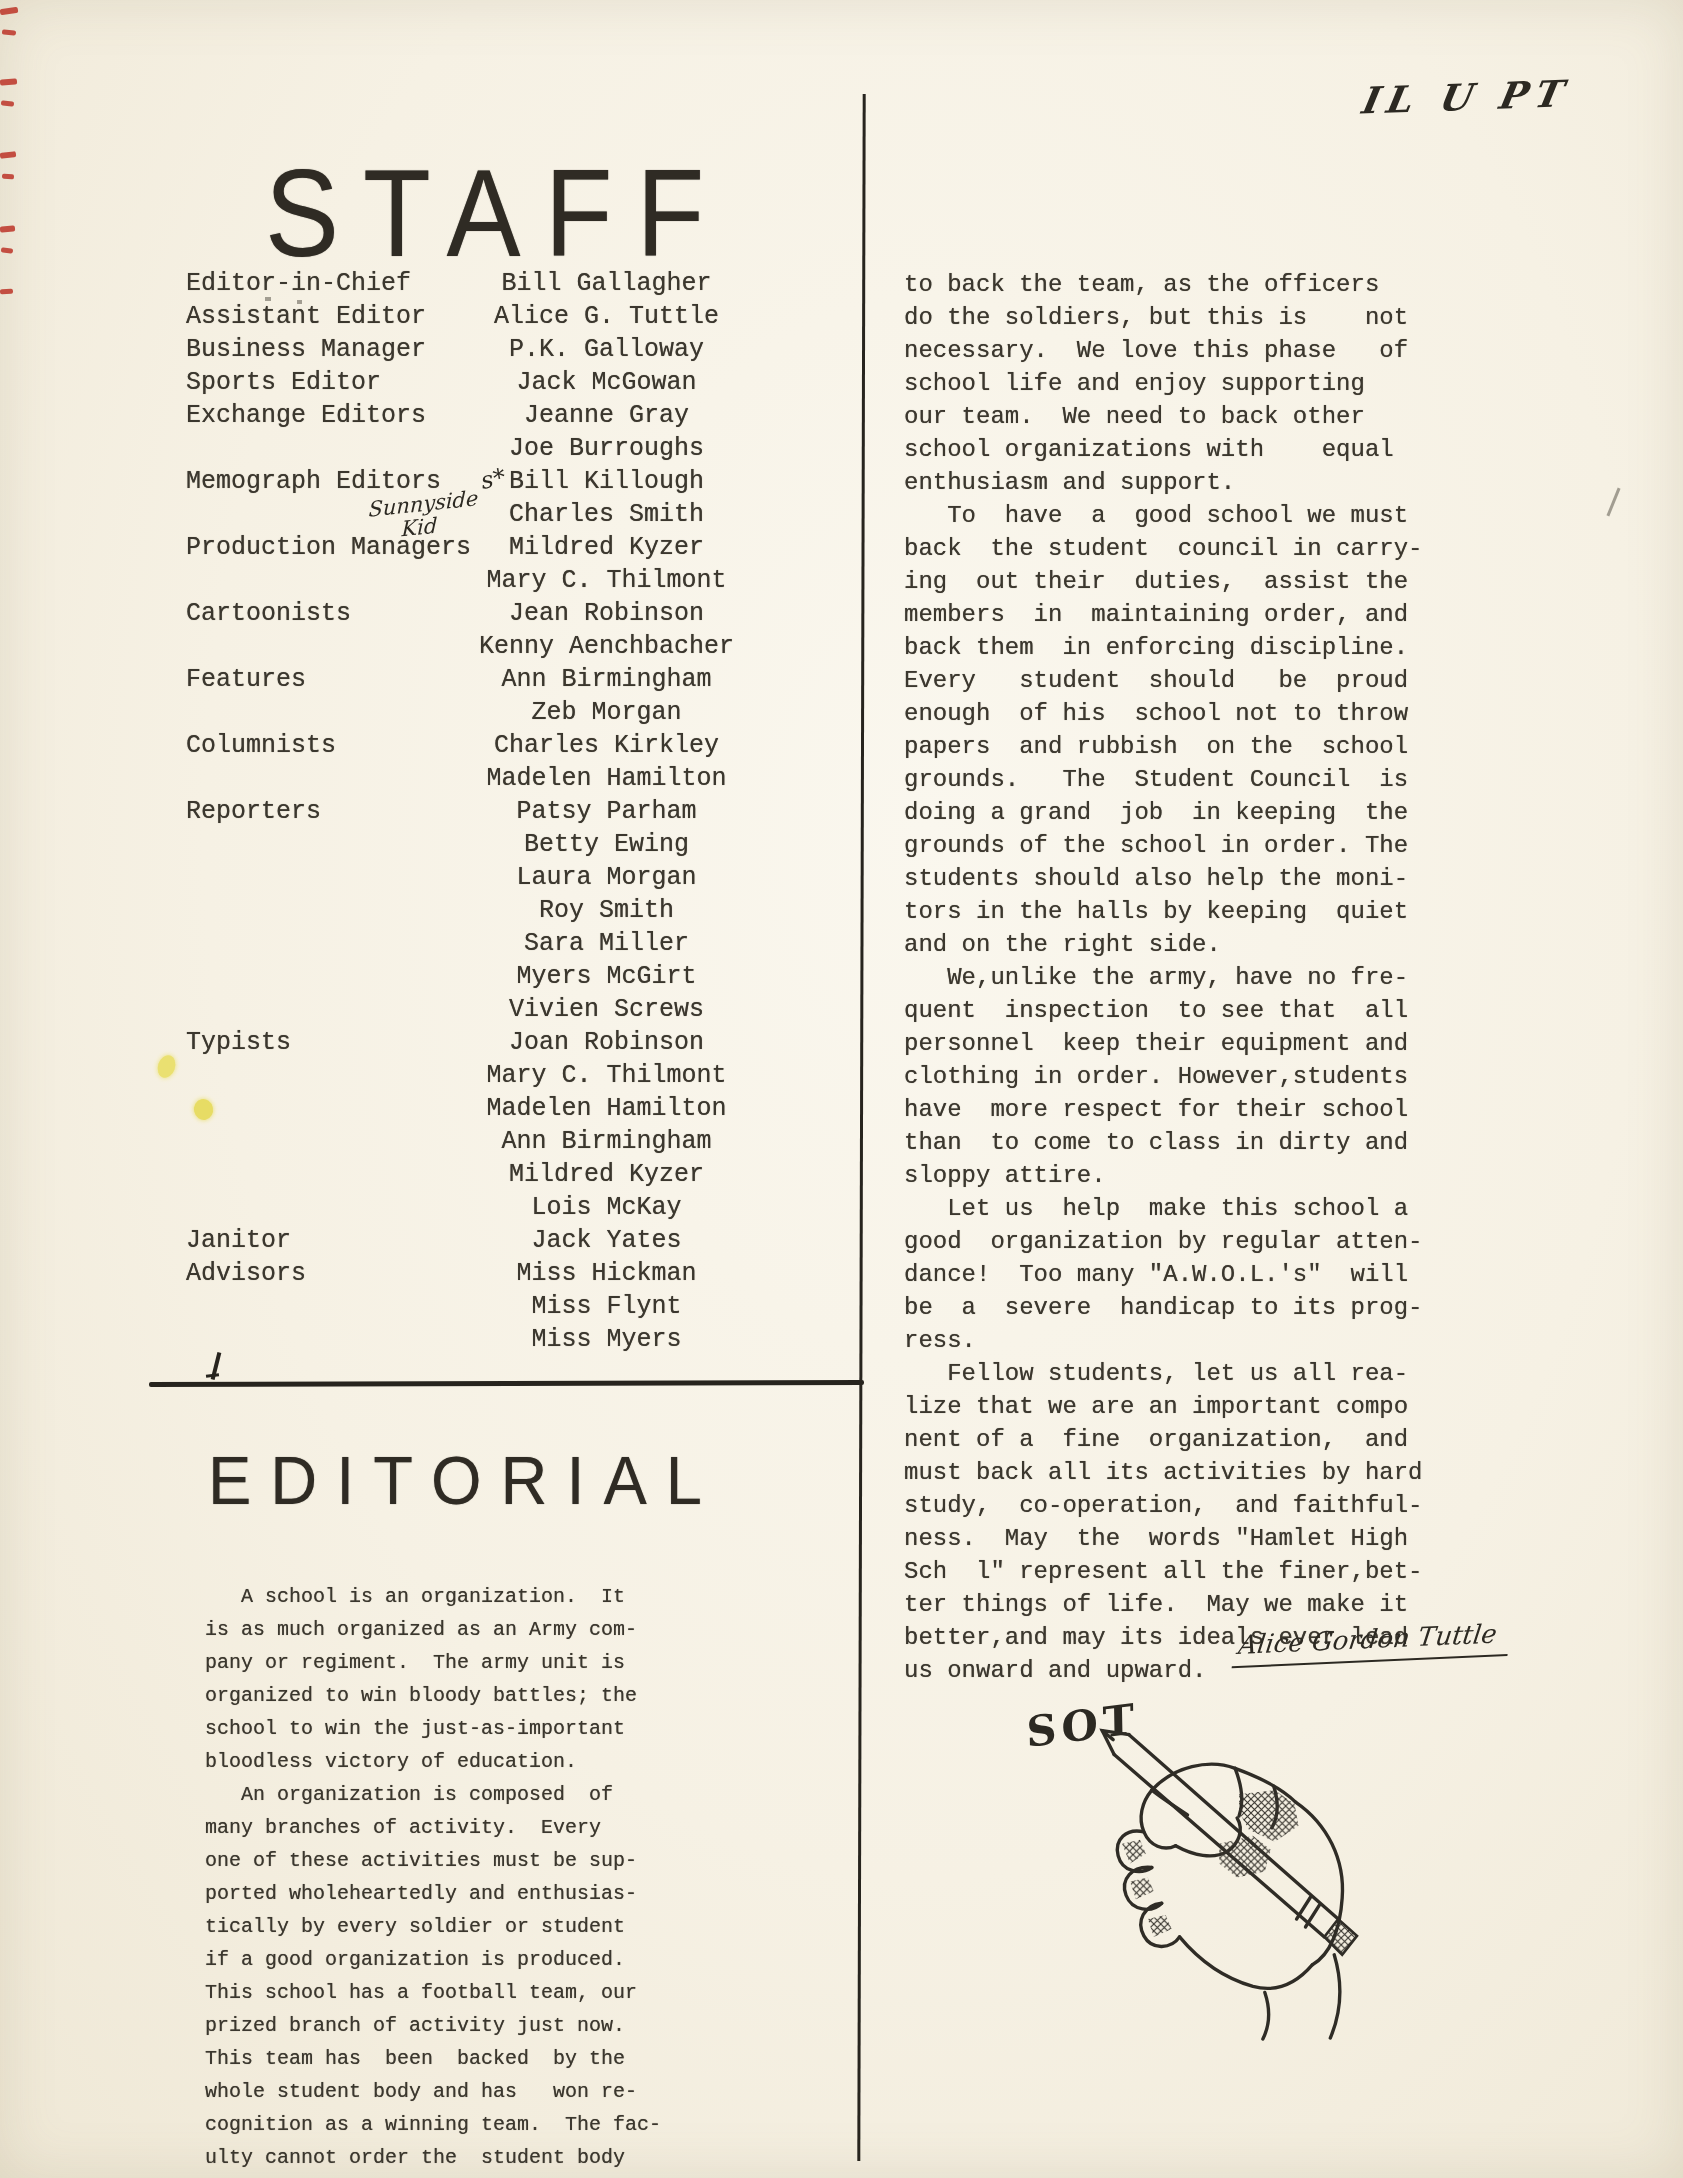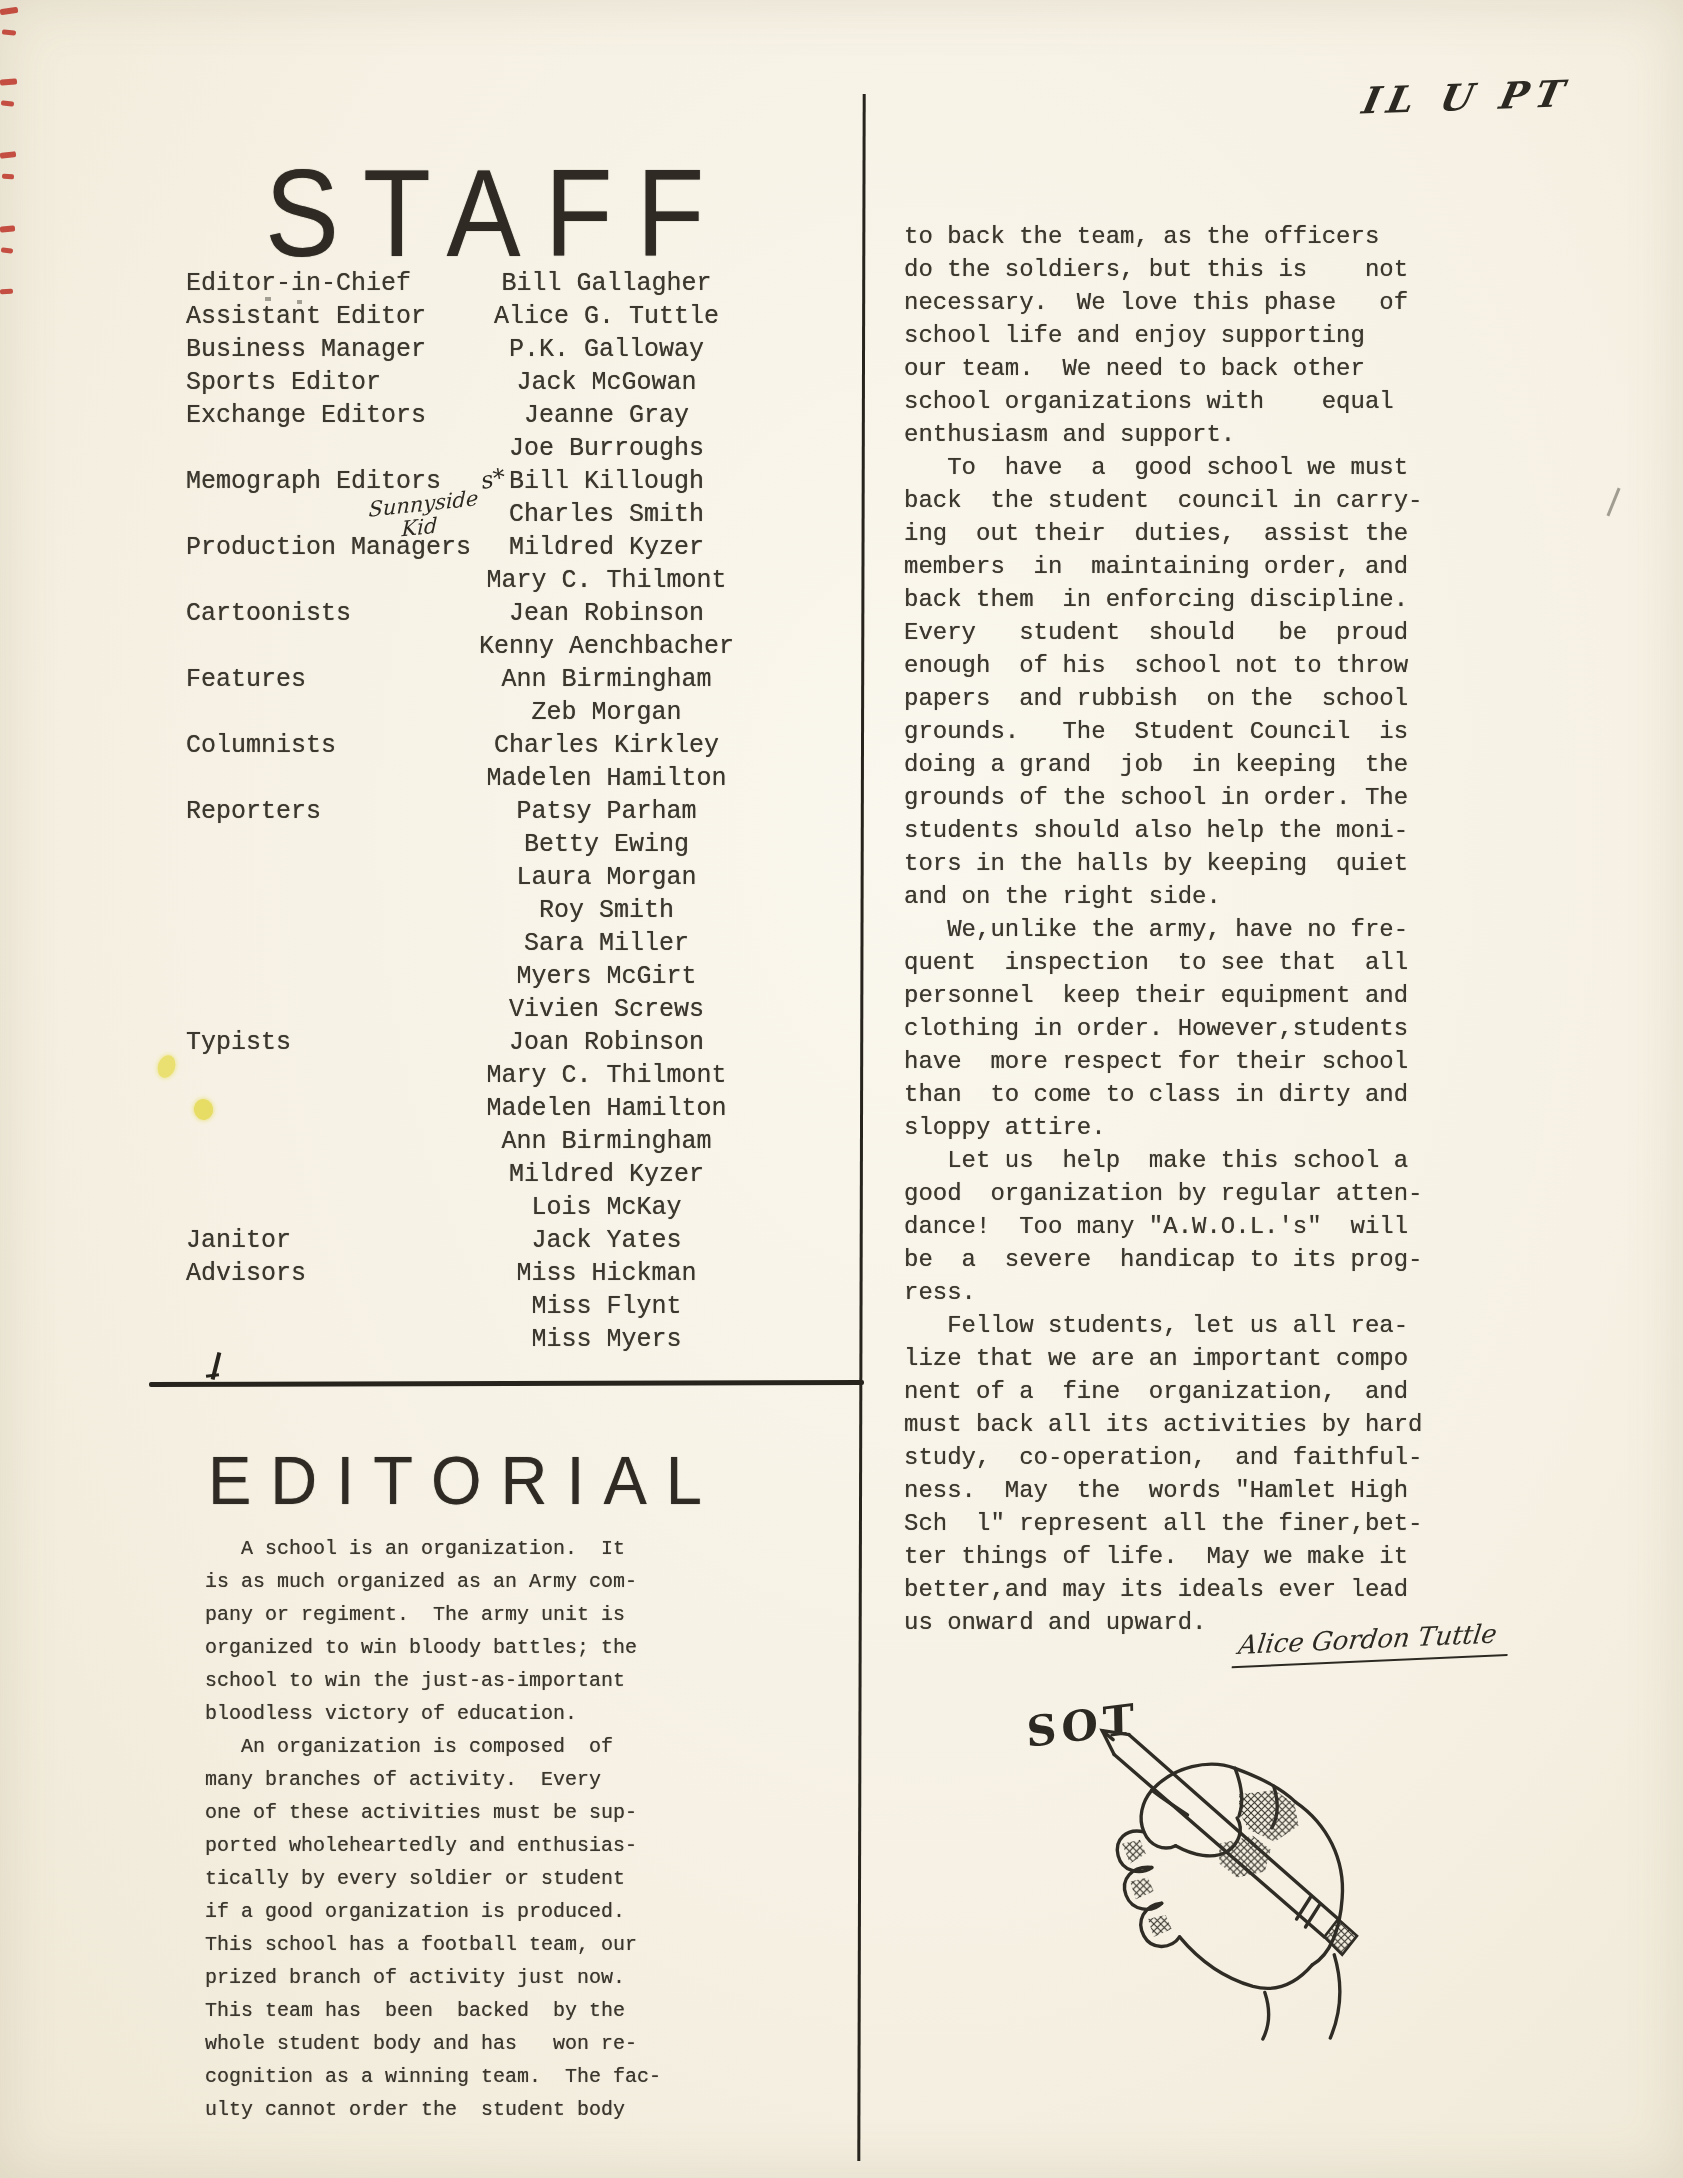--- a/index.html
+++ b/index.html
@@ -2,21 +2,21 @@
 <html><head>
 <meta charset="utf-8">
 <style>
   html,body{margin:0;padding:0;background:#d8d4c8;}
   .page{
     position:relative;width:1683px;height:2178px;overflow:hidden;
     background:radial-gradient(ellipse at 55% 38%, #faf7ee 0%, #f6f1e4 55%, #efe8d6 100%);
     font-family:"Liberation Mono", monospace;color:#3b372e;
     box-shadow:inset 0 0 59px rgba(120,105,70,.15);
   }
-  .tw{white-space:pre;text-shadow:0 0 0.7px rgba(55,50,40,.75);}
+  .tw{white-space:pre;text-shadow:0 0 0.7px rgba(55,50,40,.75);margin-top:48px;}
   
   .red-dash{position:absolute;background:#bd392c;opacity:.88;border-radius:2px;}
   
   .note-tr{
     position:absolute;left:1364px;top:75px;font-family:"DejaVu Serif",serif;
     font-style:italic;font-weight:bold;font-size:37px;letter-spacing:7px;
     color:#2c2922;transform:skewX(-14deg) rotate(-2deg);
   }
   
   .vdiv{position:absolute;left:860px;top:94px;width:3px;height:2067px;background:#27241e;transform:rotate(.15deg);}

